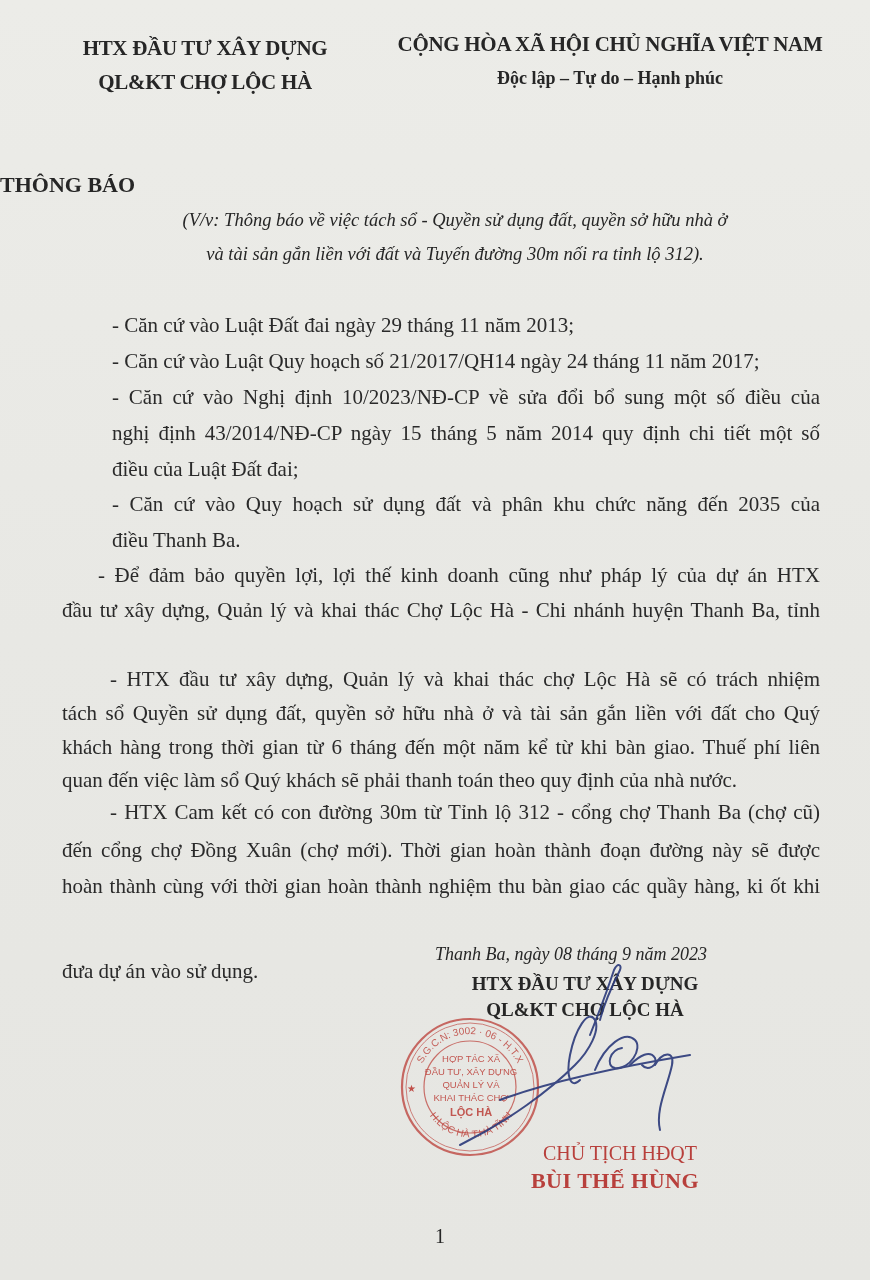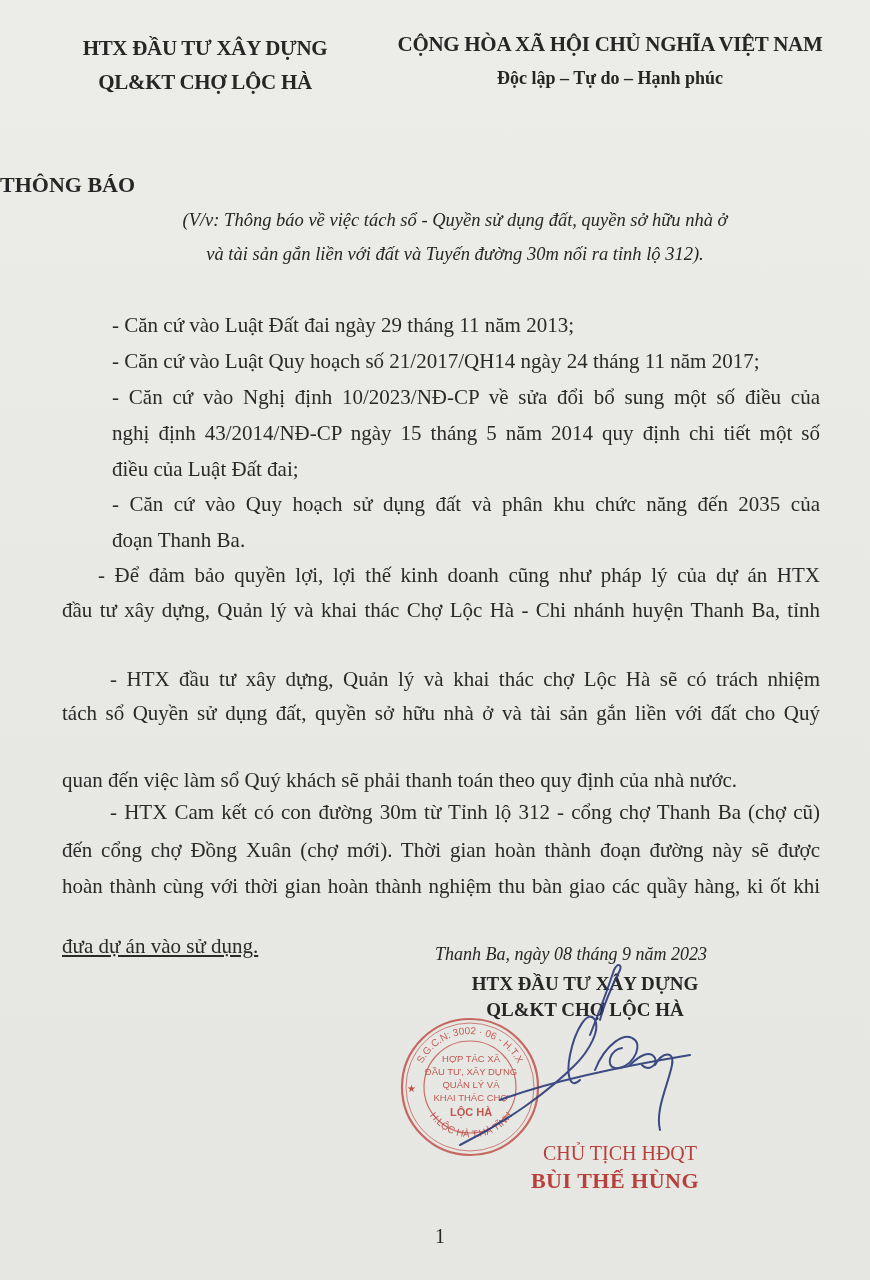--- a/index.html
+++ b/index.html
@@ -44,30 +44,31 @@
   <div class="abs title">THÔNG BÁO</div>
   <div class="abs subject" style="top:210px;">(V/v: Thông báo về việc tách sổ - Quyền sử dụng đất, quyền sở hữu nhà ở</div>
   <div class="abs subject" style="top:244px;">và tài sản gắn liền với đất và Tuyến đường 30m nối ra tỉnh lộ 312).</div>
 
   <div class="abs body-line" style="left:112px; top:313px;">- Căn cứ vào Luật Đất đai ngày 29 tháng 11 năm 2013;</div>
   <div class="abs body-line" style="left:112px; top:349px;">- Căn cứ vào Luật Quy hoạch số 21/2017/QH14 ngày 24 tháng 11 năm 2017;</div>
   <div class="abs body-line justify" style="left:112px; width:708px; top:385px;">- Căn cứ vào Nghị định 10/2023/NĐ-CP về sửa đổi bổ sung một số điều của</div>
   <div class="abs body-line justify" style="left:112px; width:708px; top:421px;">nghị định 43/2014/NĐ-CP ngày 15 tháng 5 năm 2014 quy định chi tiết một số</div>
   <div class="abs body-line" style="left:112px; top:457px;">điều của Luật Đất đai;</div>
   <div class="abs body-line justify" style="left:112px; width:708px; top:492px;">- Căn cứ vào Quy hoạch sử dụng đất và phân khu chức năng đến 2035 của</div>
-  <div class="abs body-line" style="left:112px; top:528px;">đoạn Thanh Ba.</div>
+  <div class="abs body-line" style="left:112px; top:528px;">điều Thanh Ba.</div>
   <div class="abs body-line justify" style="left:98px; width:722px; top:563px;">-  Để đảm bảo quyền lợi, lợi thế kinh doanh cũng như pháp lý của dự án HTX</div>
   <div class="abs body-line justify" style="left:62px; width:758px; top:598px;">đầu tư xây dựng, Quản lý và khai thác Chợ Lộc Hà - Chi nhánh huyện Thanh Ba, tỉnh</div>
   <div class="abs body-line justify" style="left:110px; width:710px; top:667px;">- HTX đầu tư xây dựng, Quản lý và khai thác chợ Lộc Hà  sẽ có trách nhiệm</div>
   <div class="abs body-line justify" style="left:62px; width:758px; top:701px;">tách sổ Quyền sử dụng đất, quyền sở hữu nhà ở và tài sản gắn liền với đất cho Quý</div>
+  <div class="abs body-line justify" style="left:62px; width:758px; top:735px;">khách hàng trong thời gian từ 6 tháng đến một năm kể từ khi bàn giao. Thuế phí liên</div>
   <div class="abs body-line" style="left:62px; top:768px;">quan đến việc làm sổ Quý khách sẽ phải thanh toán theo quy định của nhà nước.</div>
   <div class="abs body-line justify" style="left:110px; width:710px; top:800px;">- HTX Cam kết có con đường 30m từ Tỉnh lộ 312 - cổng chợ Thanh Ba (chợ cũ)</div>
   <div class="abs body-line justify" style="left:62px; width:758px; top:838px;">đến cổng chợ Đồng Xuân (chợ mới). Thời  gian hoàn thành đoạn đường này sẽ được</div>
   <div class="abs body-line justify" style="left:62px; width:758px; top:874px;">hoàn thành cùng với thời gian hoàn thành nghiệm thu bàn giao các quầy hàng, ki ốt khi</div>
-  <div class="abs body-line" style="left:62px; top:934px;text-decoration:underline;">đưa dự án vào sử dụng.</div>
+  <div class="abs body-line" style="left:62px; top:959px;">đưa dự án vào sử dụng.</div>
 
   <div class="abs sign-date">Thanh Ba, ngày 08 tháng 9 năm 2023</div>
   <div class="abs sign-org" style="top:973px;">HTX ĐẦU TƯ XÂY DỰNG</div>
   <div class="abs sign-org" style="top:999px;">QL&amp;KT CHỢ LỘC HÀ</div>
 
   <svg class="stamp" width="150" height="150" viewBox="0 0 150 150">
     <defs>
       <path id="arcTop" d="M 22 75 A 53 53 0 0 1 128 75"></path>
       <path id="arcBot" d="M 30 95 A 50 50 0 0 0 122 95"></path>
     </defs>

